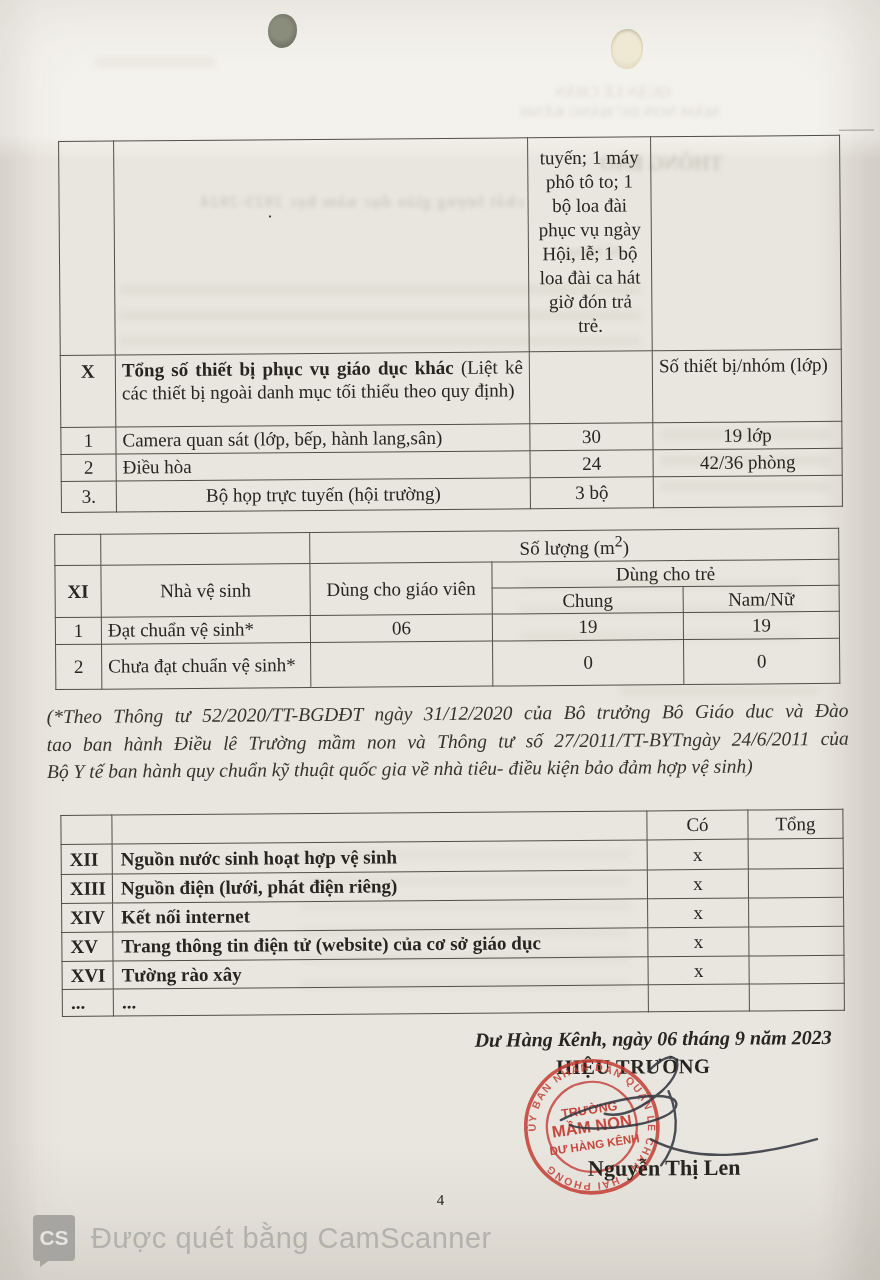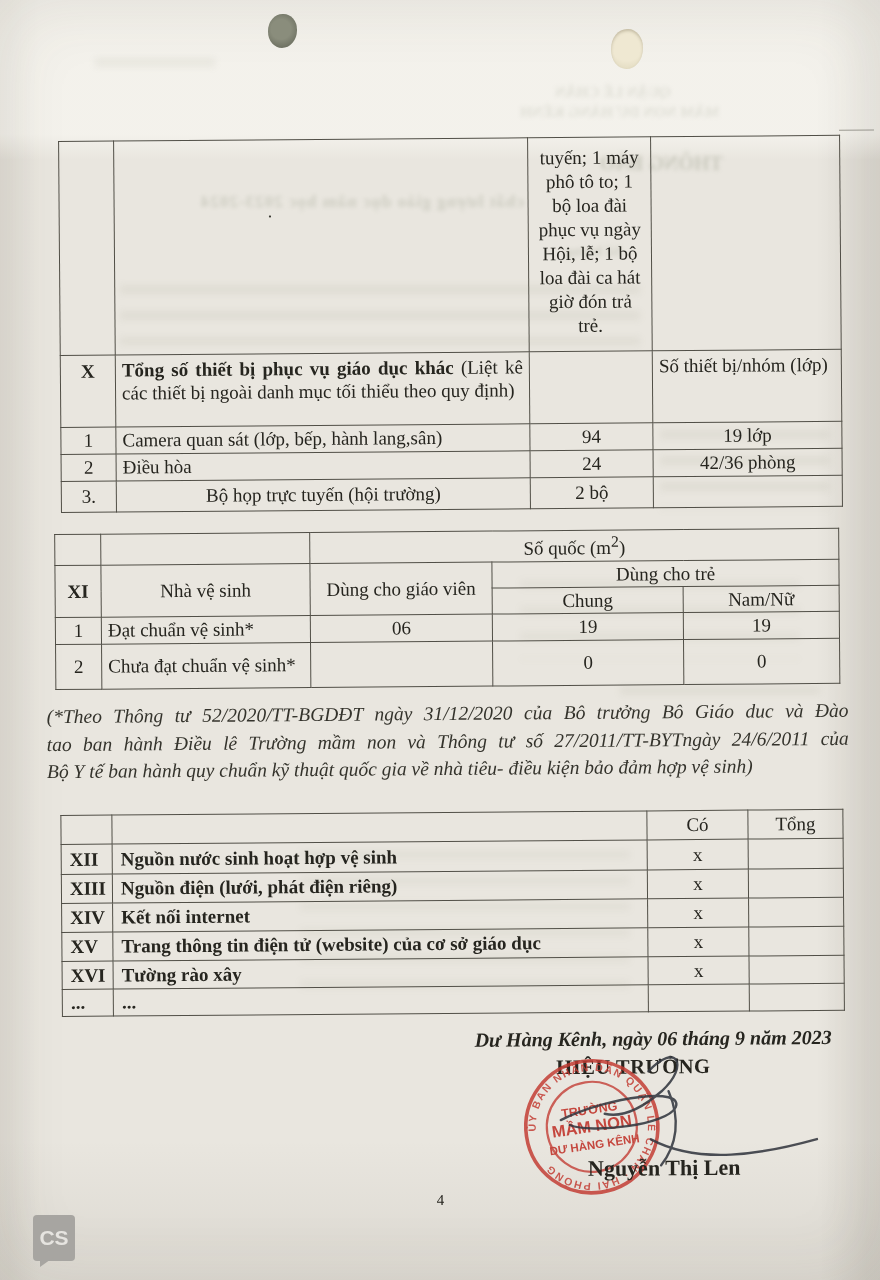--- a/index.html
+++ b/index.html
@@ -118,52 +118,52 @@
       </tr>
       <tr style="height:72px">
         <td class="c b t" style="padding-top:4px">X</td>
         <td class="t" style="padding-top:3px;text-align:justify"><span class="b">Tổng số thiết bị phục vụ giáo dục khác</span><span> (Liệt kê các thiết bị ngoài danh mục tối thiểu theo quy định)</span></td>
         <td></td>
         <td class="t" style="padding-top:3px">Số thiết bị/nhóm (lớp)</td>
       </tr>
       <tr style="height:27px">
         <td class="c">1</td>
         <td>Camera quan sát (lớp, bếp, hành lang,sân)</td>
-        <td class="c">94</td>
+        <td class="c">30</td>
         <td class="c">19 lớp</td>
       </tr>
       <tr style="height:27px">
         <td class="c">2</td>
         <td>Điều hòa</td>
         <td class="c">24</td>
         <td class="c">42/36 phòng</td>
       </tr>
       <tr style="height:31px">
         <td class="c">3.</td>
         <td class="c">Bộ họp trực tuyến (hội trường)</td>
-        <td class="c">2 bộ</td>
+        <td class="c">3 bộ</td>
         <td class="c"></td>
       </tr>
     </tbody>
       </table>
     <span class="straydot">.</span>
 
     <table id="table2">
       <colgroup>
           <col style="width:46px">
           <col style="width:209px">
           <col style="width:182px">
           <col style="width:191px">
           <col style="width:156px">
         </colgroup>
       <tbody>
           <tr style="height:31px">
         <td></td>
         <td></td>
-        <td colspan="3" class="c"><span>Số quốc (m</span><sup>2</sup><span>)</span></td>
+        <td colspan="3" class="c"><span>Số lượng (m</span><sup>2</sup><span>)</span></td>
       </tr>
       <tr style="height:22px">
         <td rowspan="2" class="c b">XI</td>
         <td rowspan="2" class="c">Nhà vệ sinh</td>
         <td rowspan="2" class="c" style="line-height:1.15">Dùng cho giáo viên</td>
         <td colspan="2" class="c">Dùng cho trẻ</td>
       </tr>
       <tr style="height:26px">
         <td class="c">Chung</td>
         <td class="c">Nam/Nữ</td>
@@ -269,15 +269,16 @@
         <path d="M 152 116 C 200 142, 262 132, 318 117"></path>
       </g>
     </svg>
 
     <div class="signame">Nguyễn Thị Len</div>
     <div class="pagenum">4</div>
   </div>
 
   <div class="wm">
     <div class="wm-logo">CS</div>
+    <div class="wm-text">Được quét bằng CamScanner</div>
   </div>
 
 </div>
 
 </body></html>

